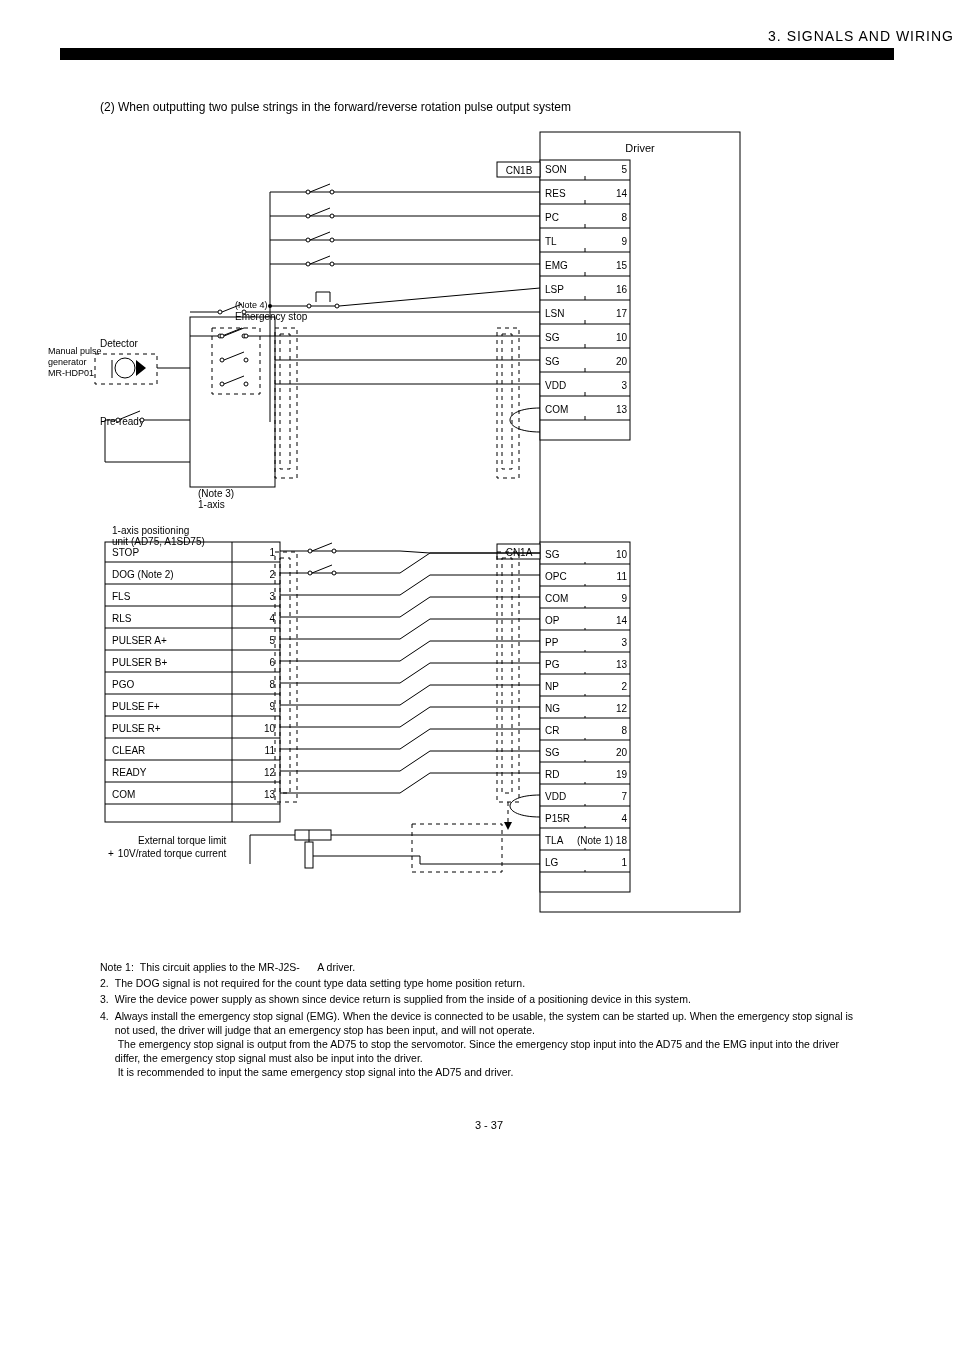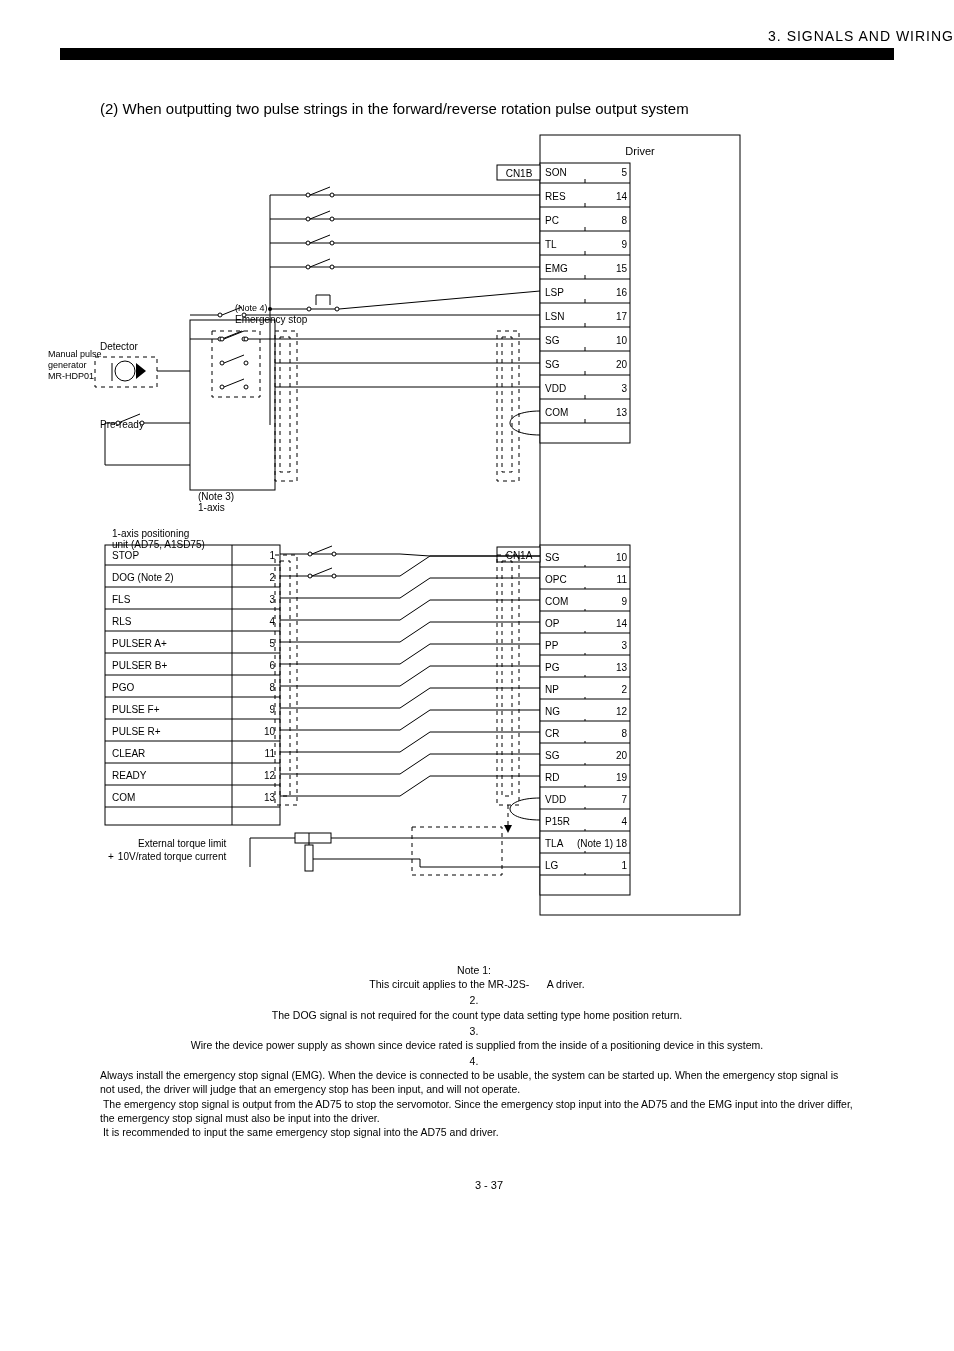--- a/index.html
+++ b/index.html
@@ -15,43 +15,42 @@
     font-size: 14px;
     letter-spacing: 1px;
     margin: 28px 0 4px 0;
   }
   .black-bar {
     height: 12px;
     background: #000;
     margin: 0 60px 0 60px;
   }
   .subtitle {
-    font-size: 15px;
+    font-size: 12px;
     margin: 40px 0 8px 100px;
   }
   .svg-wrap {
     text-align: left;
   }
   svg text {
     font-family: Arial, Helvetica, sans-serif;
     font-size: 11px;
   }
   .small { font-size: 10px; }
   .tiny { font-size: 9px; }
   .sd { stroke-dasharray: 4 4; }
   .note-block {
     margin: 14px 100px 0 100px;
     font-size: 10.5px;
     line-height: 1.35;
   }
   .note-block .row {
     display: flex;
-    align-items: center;
+    align-items: flex-start;
     margin-bottom: 2px;
-    flex-direction: column;
   }
   .note-block .lbl {
     white-space: nowrap;
     margin-right: 6px;
   }
   .note-block .txt {
     flex: 1;
   }
   .page-num {
     text-align: center;
@@ -360,21 +359,21 @@
   <div class="row">
       <span class="lbl">Note 1:</span>
       <span class="txt">This circuit applies to the MR-J2S-&nbsp;&nbsp;&nbsp;&nbsp;&nbsp;&nbsp;A driver.</span>
     </div>
   <div class="row">
       <span class="lbl">2.</span>
       <span class="txt">The DOG signal is not required for the count type data setting type home position return.</span>
     </div>
   <div class="row">
       <span class="lbl">3.</span>
-      <span class="txt">Wire the device power supply as shown since device rated is supplied from the inside of a positioning device in this system.</span>
+      <span class="txt">Wire the device power supply as shown since device return is supplied from the inside of a positioning device in this system.</span>
     </div>
   <div class="row">
       <span class="lbl">4.</span>
       <span class="txt">Always install the emergency stop signal (EMG). When the device is connected to be usable, the system can be started up. When the emergency stop signal is not used, the driver will judge that an emergency stop has been input, and will not operate.<br>&nbsp;The emergency stop signal is output from the AD75 to stop the servomotor. Since the emergency stop input into the AD75 and the EMG input into the driver differ, the emergency stop signal must also be input into the driver.<br>&nbsp;It is recommended to input the same emergency stop signal into the AD75 and driver.</span>
     </div>
 </div>
 
 <div class="page-num">3 - 37</div>
 
 </body></html>

